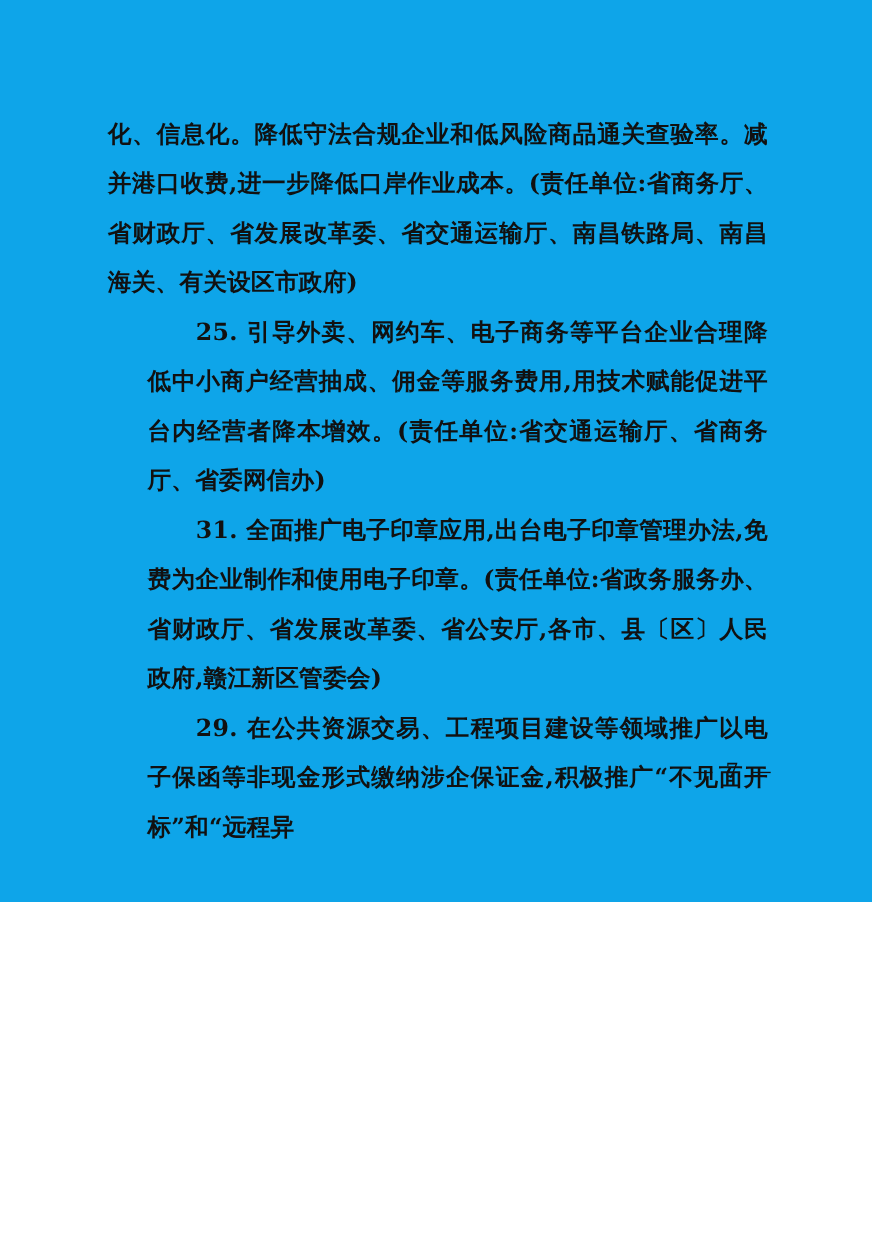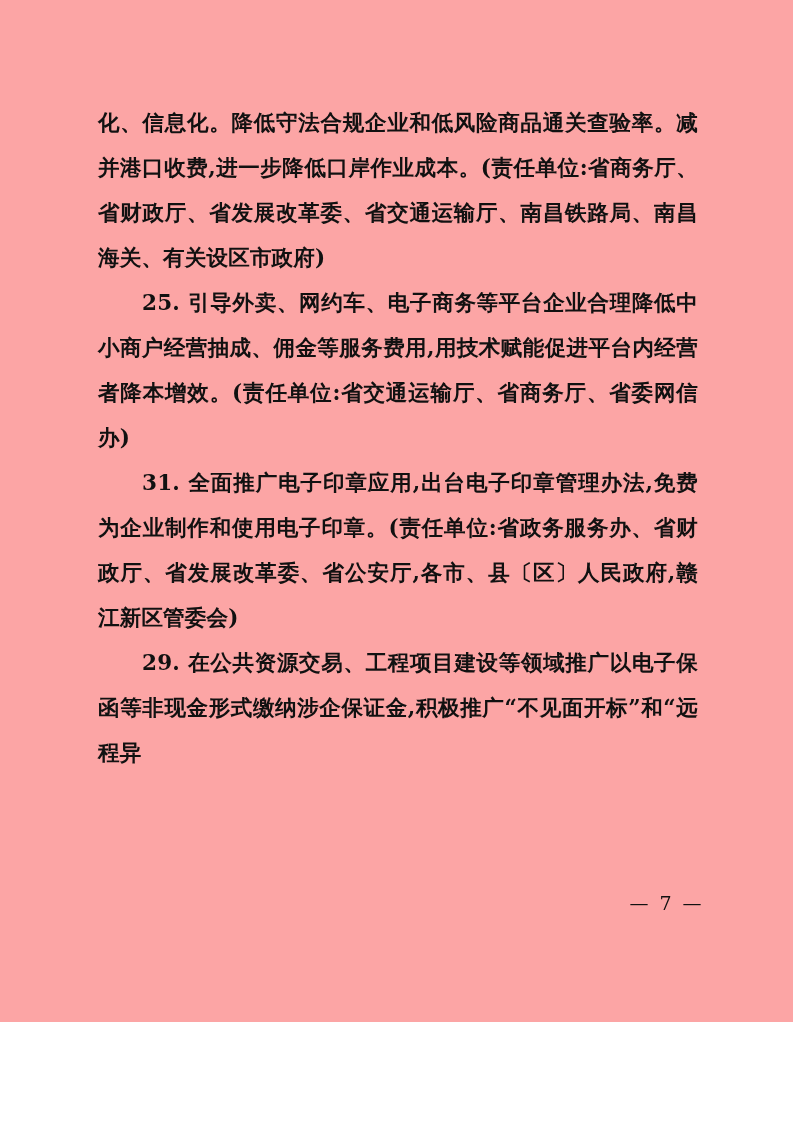--- a/index.html
+++ b/index.html
@@ -3,22 +3,22 @@
 <meta charset="utf-8">
 <style>
   html, body {
     margin: 0;
     padding: 0;
     background: #ffffff;
   }
   .page {
     position: relative;
     width: 793px;
-    height: 1022px;
-    background: #fca5a5;
+    height: 820px;
+    background: #0ea5e9;
     box-sizing: border-box;
     overflow: hidden;
   }
   .content {
     position: absolute;
     left: 98px;
     top: 100px;
     width: 600px;
   }
   .para {
@@ -27,20 +27,21 @@
     line-height: 45px;
     color: #111111;
     letter-spacing: 0.2px;
     text-align: justify;
     text-justify: inter-character;
     margin: 0 0 0 0;
     font-weight: 600;
   }
   .para + .para {
     margin-top: 0px;
+    margin-left: 36px;
   }
   .indent {
     text-indent: 44px;
   }
   .page-number {
     position: absolute;
     left: 0;
     right: 0;
     bottom: 108px;
     text-align: center;

